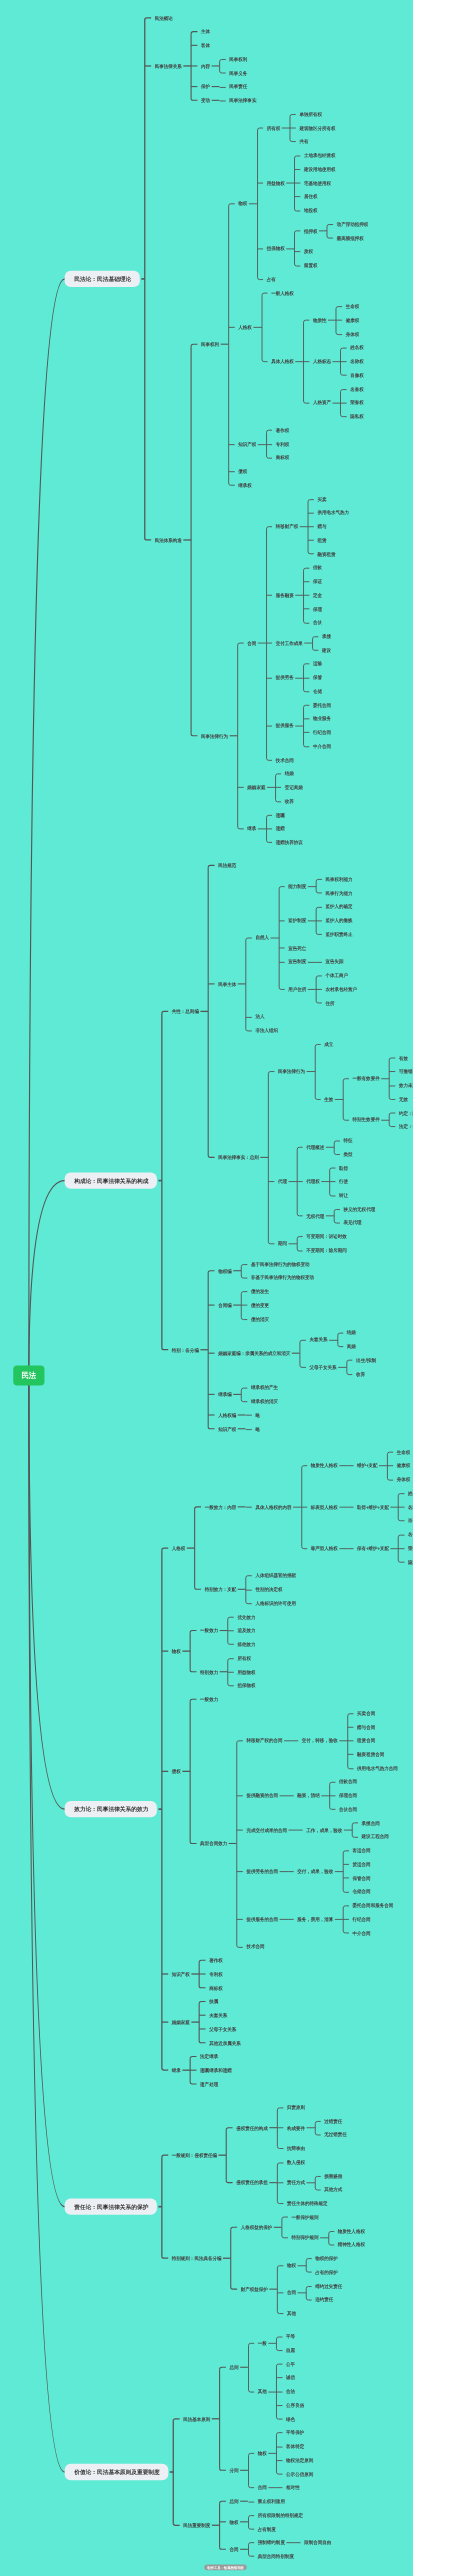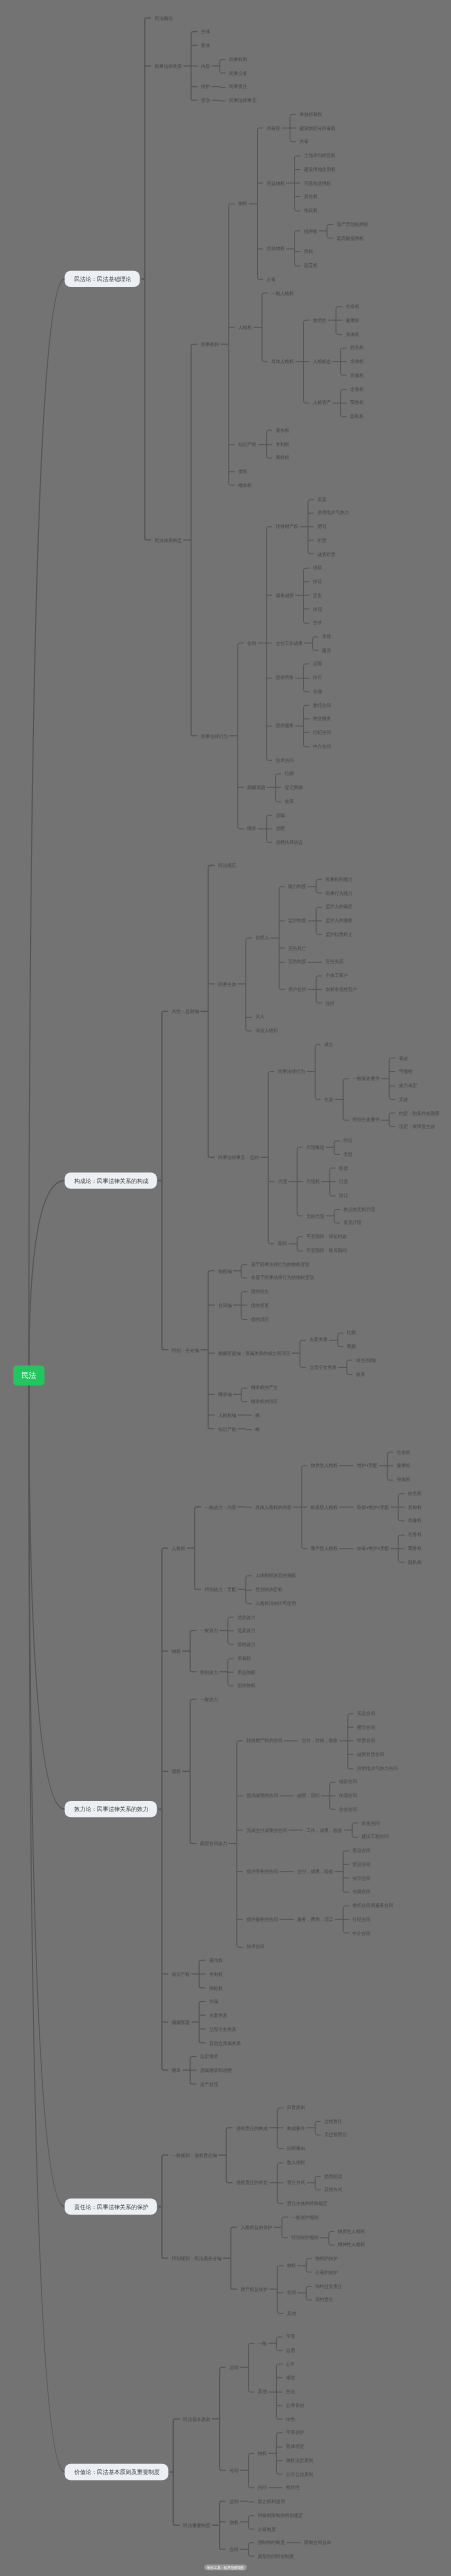--- a/index.html
+++ b/index.html
@@ -1,18 +1,18 @@
 <!DOCTYPE html>
 <html style="font-size:14.4px"><head>
 <meta charset="utf-8">
 <title>mindmap</title>
 <style>
   html,body{margin:0;padding:0;background:#fff;}
   body{font-family:"Liberation Sans",sans-serif;}
-  #page{position:relative;width:451px;height:2576px;background:#737373;overflow:hidden;}
+  #page{position:relative;width:413px;height:2576px;background:#5eead4;overflow:hidden;font-weight:bold;}
   #svg{position:absolute;left:0;top:0;}
   text{-webkit-font-smoothing:antialiased;}
   #page{will-change:transform;}
 </style>
 </head>
 <body>
 
 <div id="page">
   <svg id="svg" width="451" height="2576" viewBox="0 0 500 2855">
       <g>

